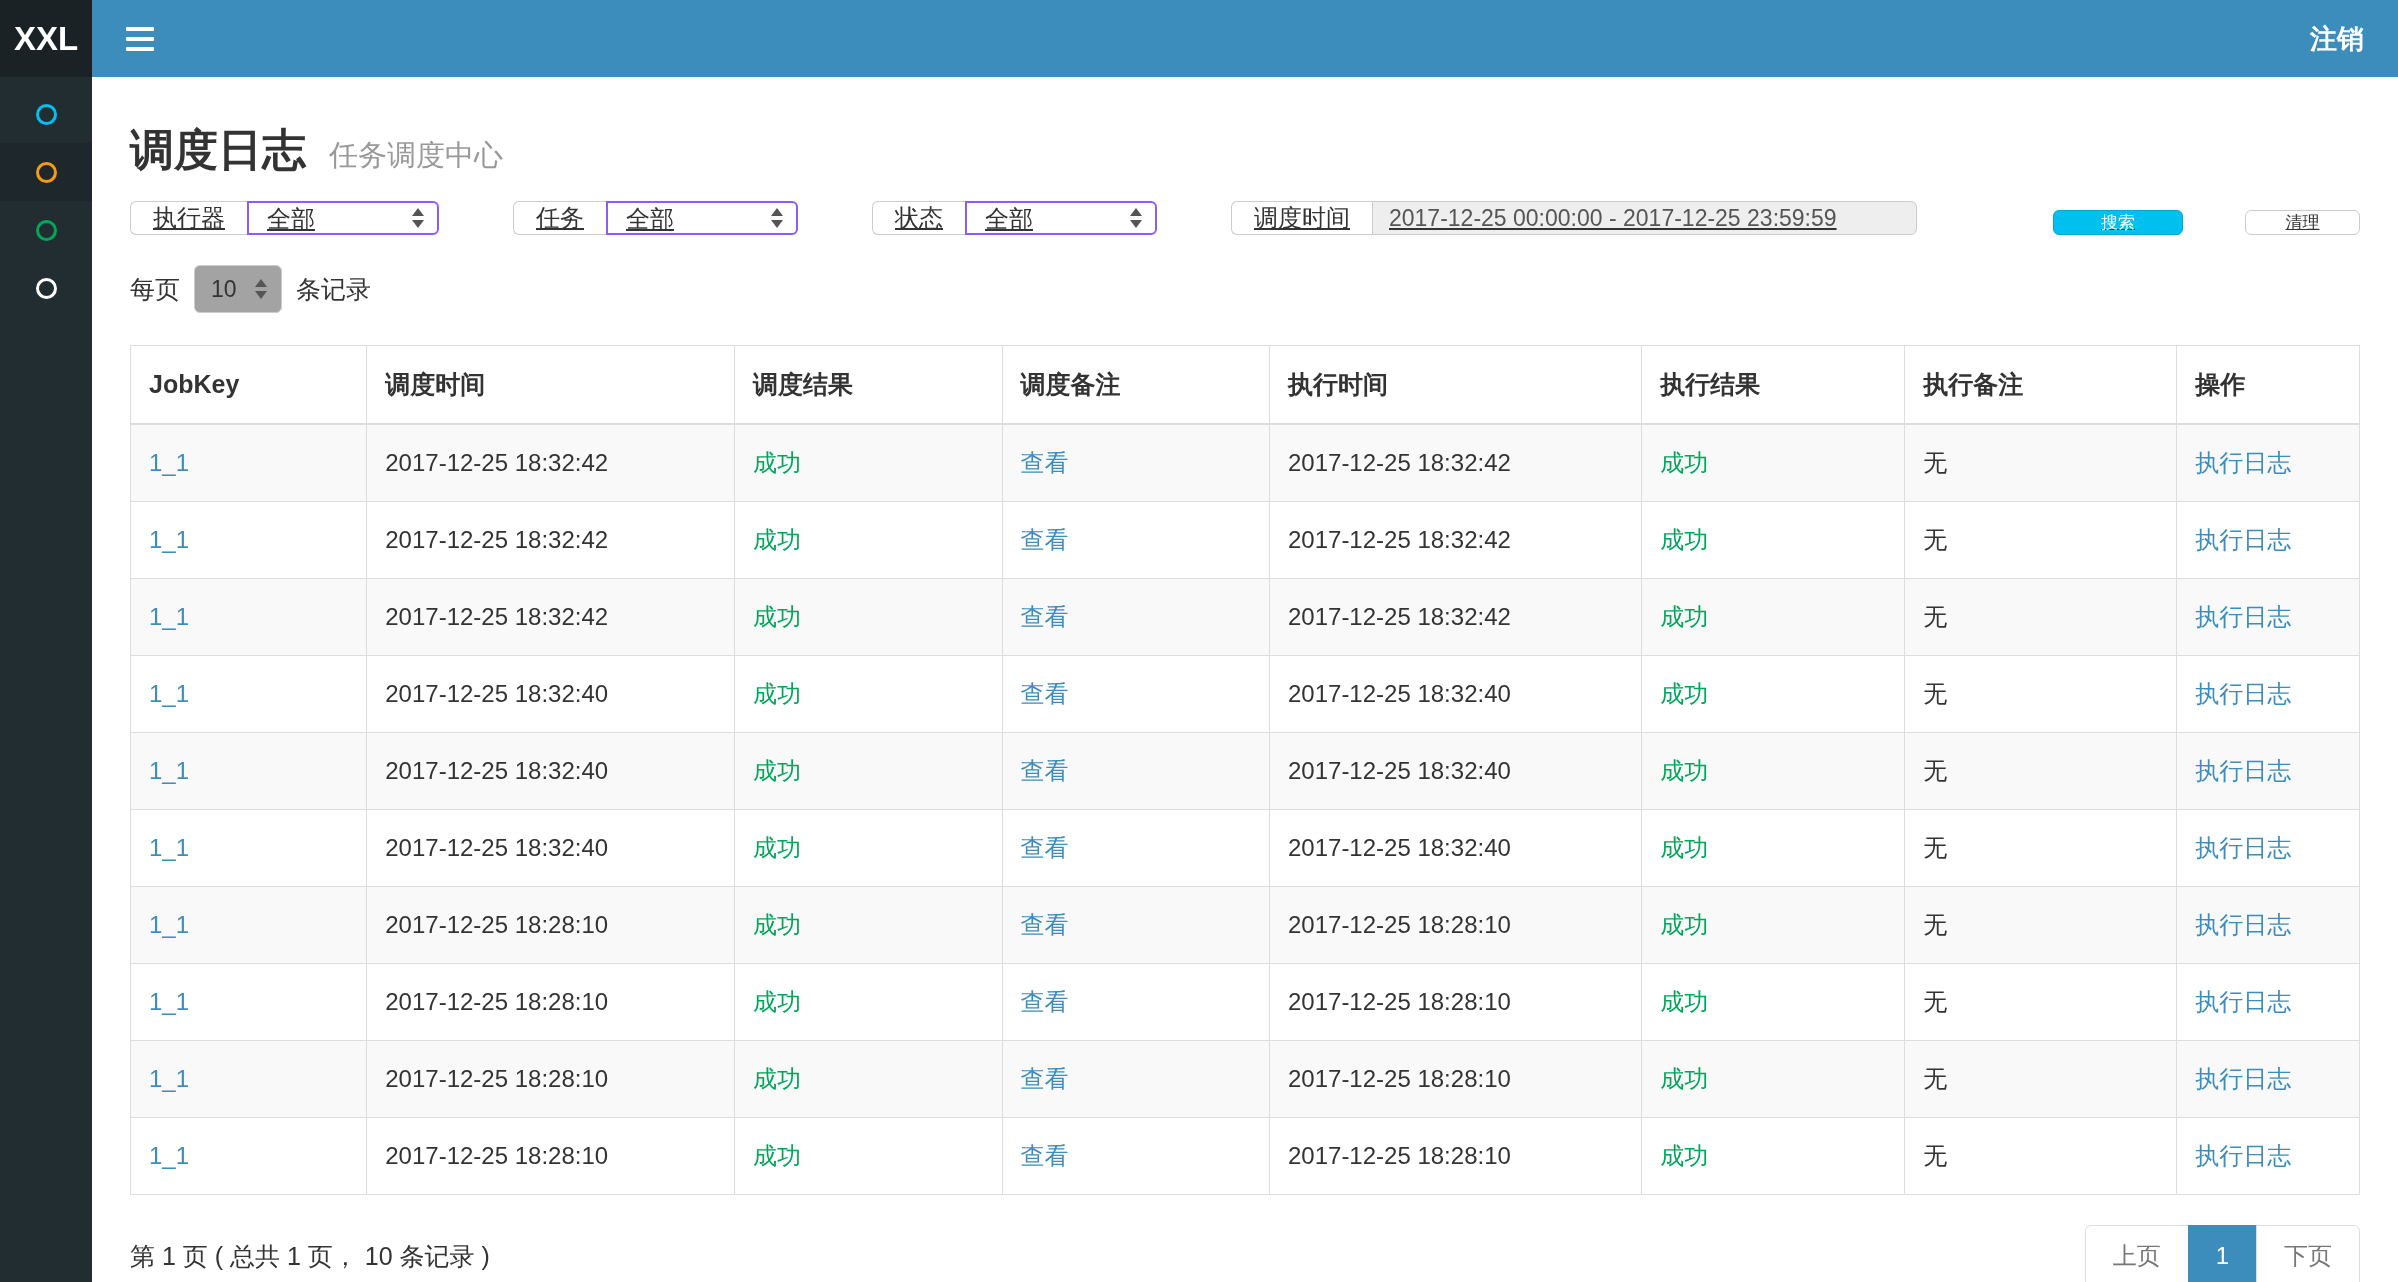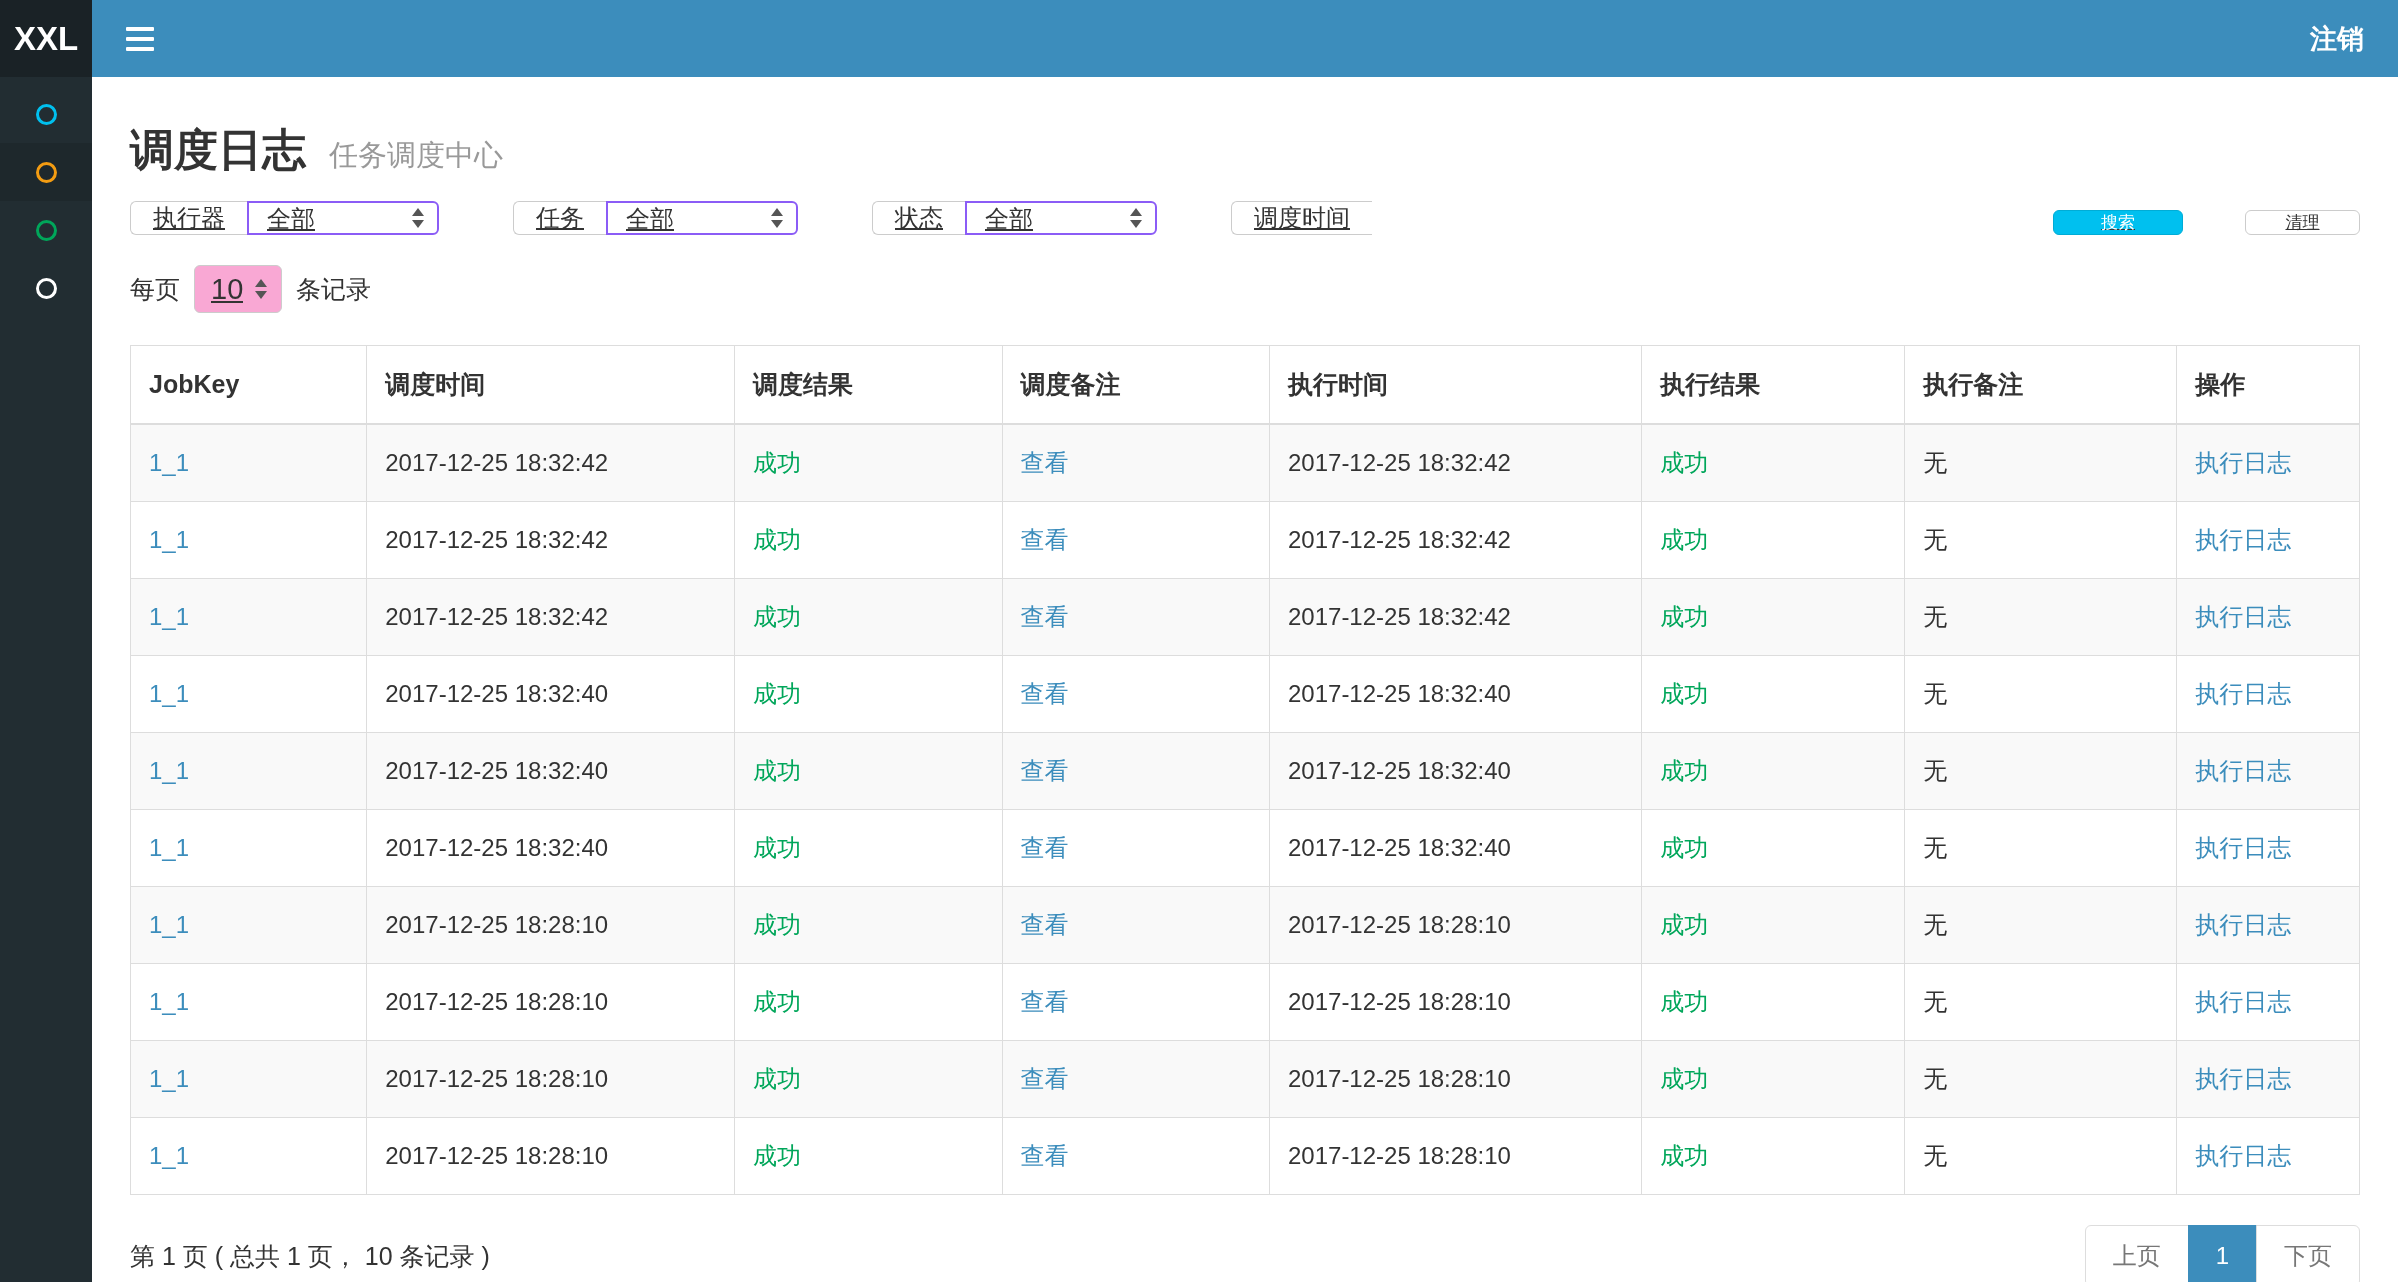--- a/index.html
+++ b/index.html
@@ -68,21 +68,21 @@
   .btn { border-radius: 6px; font-size: 17px; cursor: pointer; font-family: inherit; }
   .btn-search { margin-left: auto; width: 130px; background: var(--search-btn, #00c0ef); border: 1px solid #00acd6; color: #fff; }
   .btn-clean { margin-left: 62px; width: 115px; background: #fff; border: 1px solid #ccc; color: #333; }
 
   
   .pagesize-row { margin-top: 30px; display: flex; align-items: center; font-size: 25px; color: #333; }
   .pagesize-row .label-prefix { margin-right: 14px; }
   .pagesize-row .label-suffix { margin-left: 14px; }
   .pagesize-select {
     appearance: none; -webkit-appearance: none; width: 88px; height: 48px; border: 1px solid #ccc;
-    border-radius: 6px; font-size: 29px; padding: 0 38px 0 16px; background: #f9a8d4; color: #333; cursor: pointer; text-decoration: underline;
+    border-radius: 6px; font-size: 23px; padding: 0 38px 0 16px; background: #a3a3a3; color: #333; cursor: pointer;
   }
 
   
   .log-table { margin-top: 32px; width: 100%; border-collapse: collapse; font-size: 24px; }
   .log-table th, .log-table td { border: 1px solid #ddd; padding: 22px 18px; text-align: left; vertical-align: middle; }
   .log-table th { font-weight: bold; font-size: 25px; border-bottom-width: 2px; background: #fff; }
   .log-table tbody tr:nth-child(odd) { background: #f9f9f9; }
   .link { color: var(--link, #3c8dbc); text-decoration: none; cursor: pointer; }
   .success { color: var(--success, #00a65a); }
 
@@ -177,20 +177,21 @@
         </select>
         <span class="arrows">
             <i class="arr-up"></i>
             <i class="arr-down"></i>
           </span>
       </span>
     </div>
 
     <div class="filter-group">
       <span class="addon">调度时间</span>
+      <input class="date-input" type="text" readonly="" value="2017-12-25 00:00:00 - 2017-12-25 23:59:59" style="">
     </div>
 
     <button class="btn btn-search">搜索</button>
     <button class="btn btn-clean">清理</button>
   </div>
 
   <div class="pagesize-row">
     <span class="label-prefix">每页</span>
     <span class="select-wrap">
       <select class="pagesize-select">

